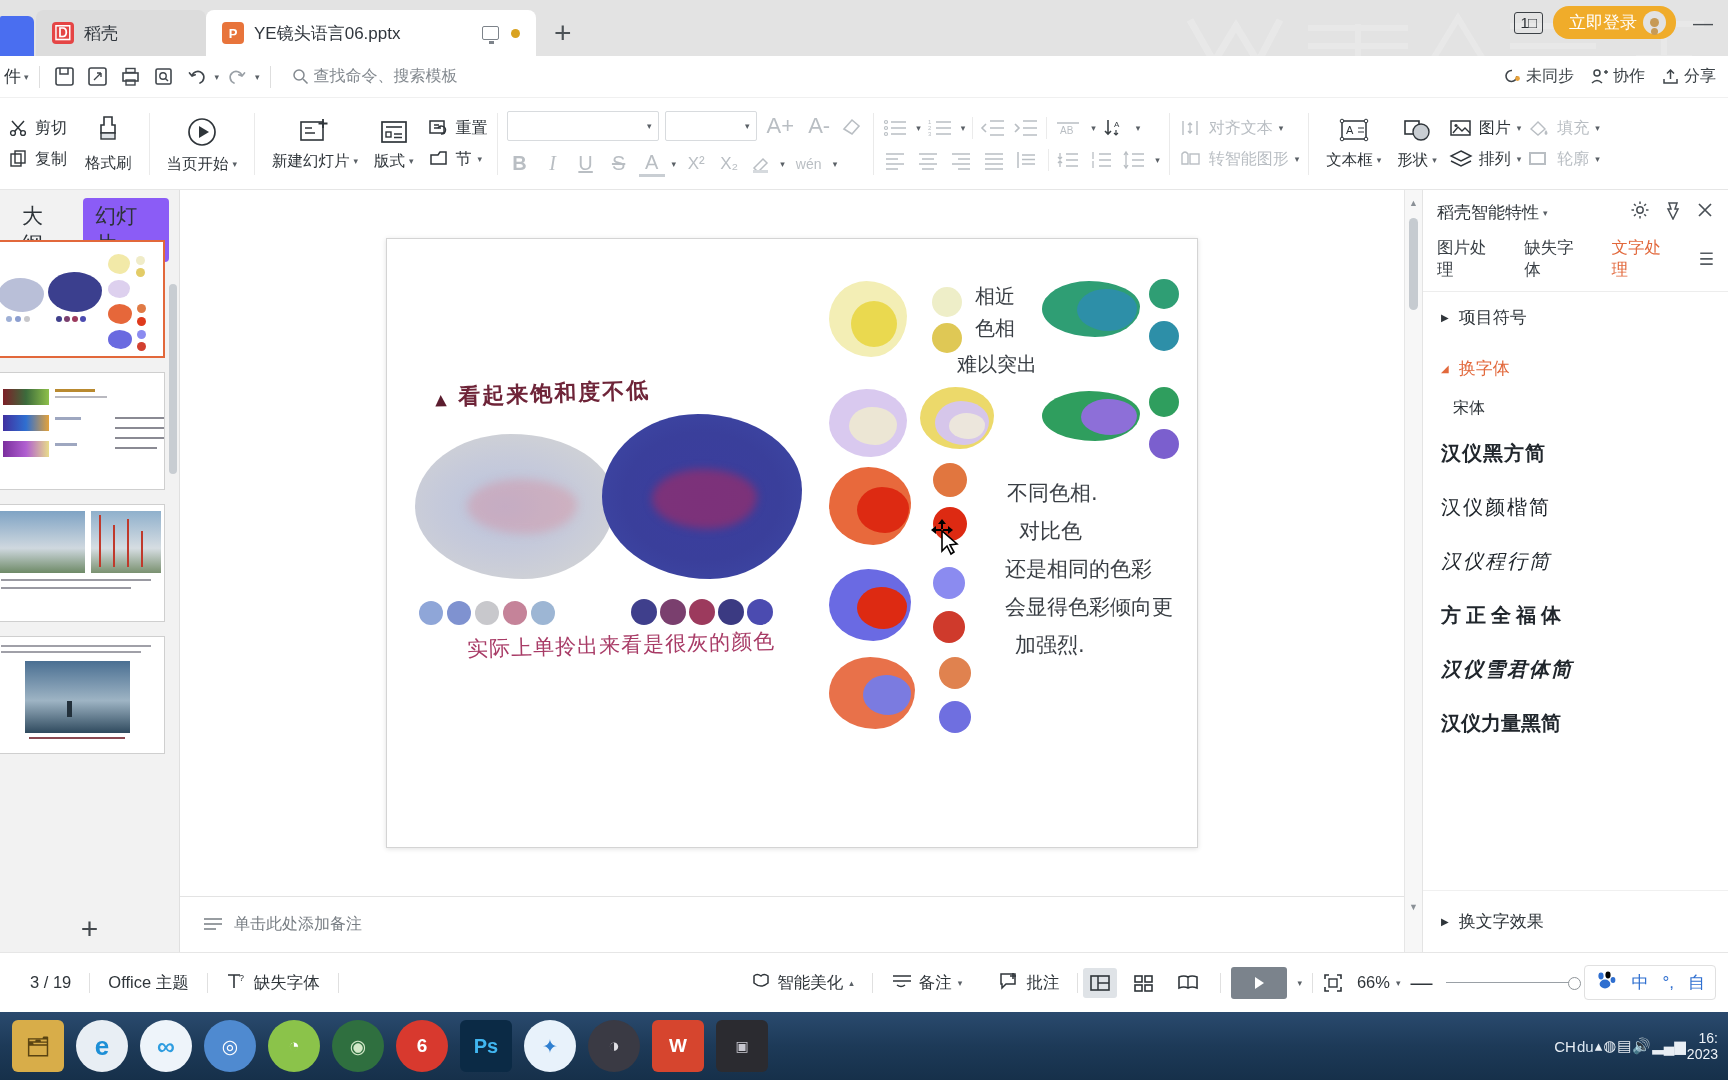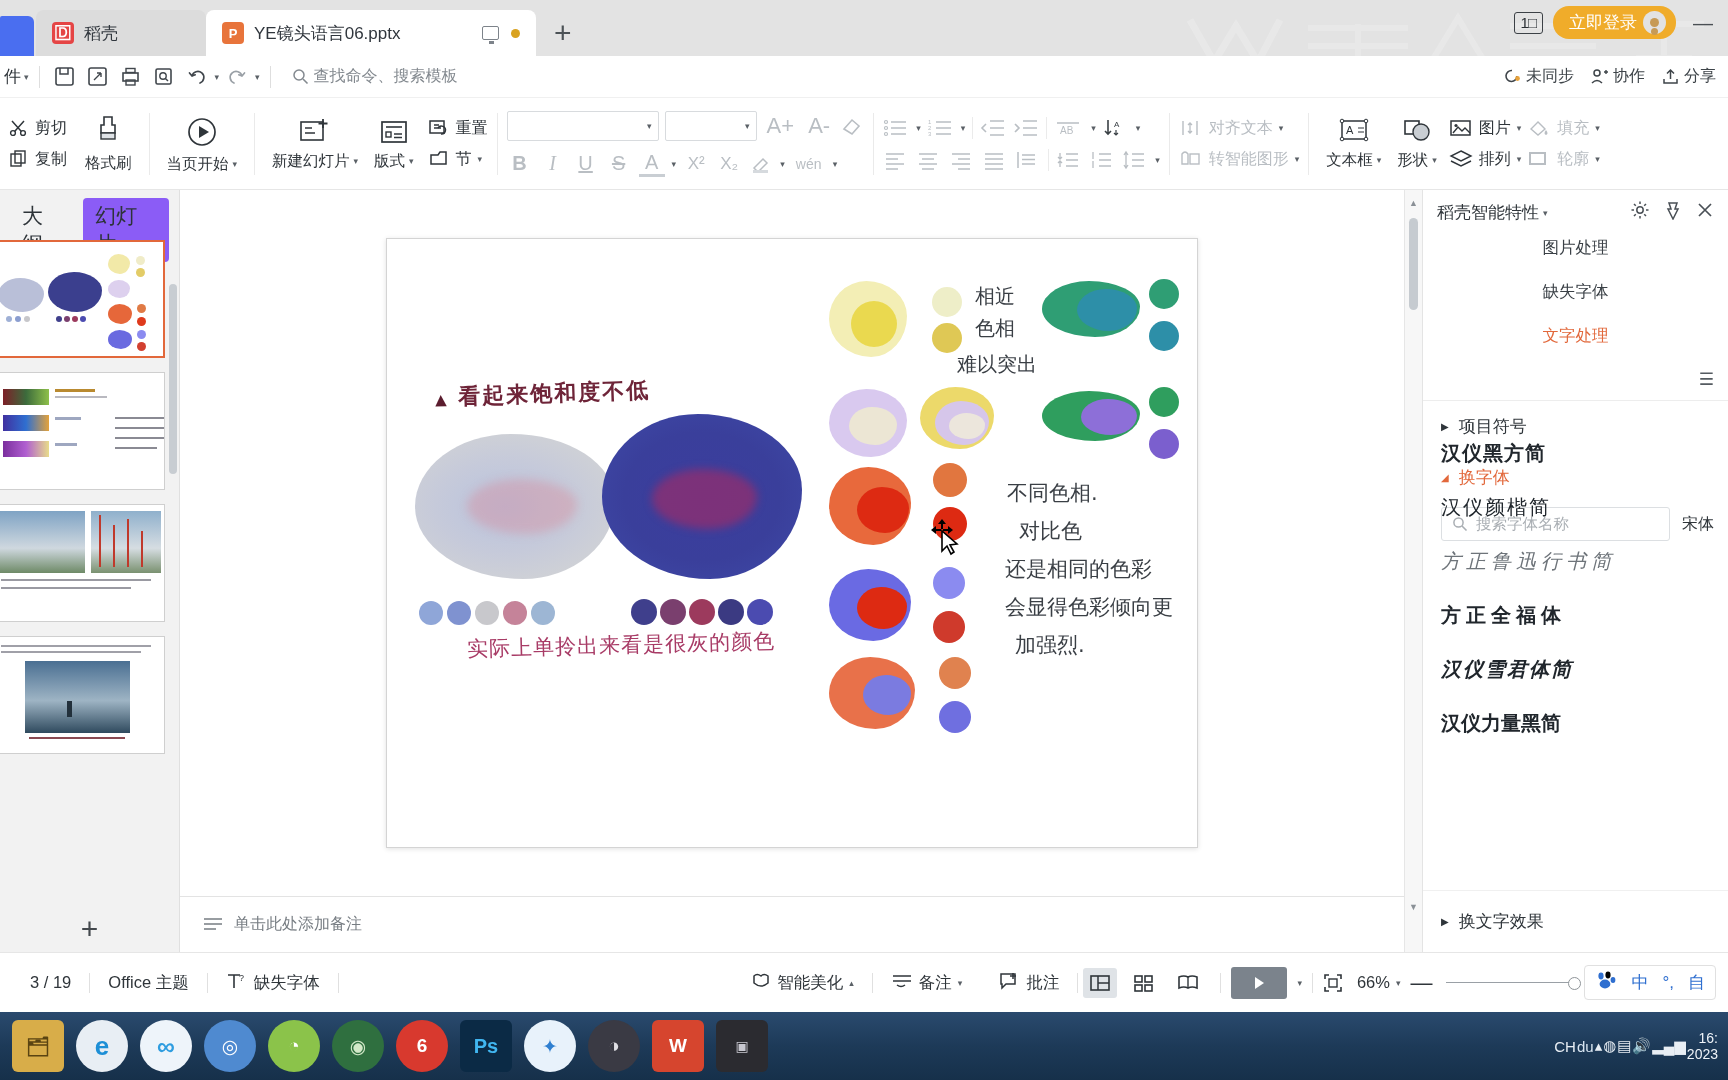--- a/index.html
+++ b/index.html
@@ -113,21 +113,21 @@
   
   .blob{position:absolute;border-radius:48% 52% 46% 54% / 50% 46% 54% 50%;filter:blur(.4px);}
   .dotc{position:absolute;border-radius:50%;}
   .hw{position:absolute;font-family:"DejaVu Sans",sans-serif;white-space:nowrap;}
 
   
   .rightpane{position:absolute;right:0;top:190px;width:306px;bottom:128px;background:#fff;border-left:1px solid #e4e4e4;}
   .rp-head{display:flex;align-items:center;padding:10px 14px 8px 14px;}
   .rp-title{font-size:17px;color:#2f353a;display:flex;align-items:center;gap:4px;}
   .rp-acts{margin-left:auto;display:flex;align-items:center;gap:14px;color:#4a5056;font-size:18px;}
-  .rp-tabs{display:flex;align-items:center;gap:22px;padding:4px 14px 10px 14px;font-size:16.5px;color:#3a4046;border-bottom:1px solid #ededed;flex-direction:column;}
+  .rp-tabs{display:flex;align-items:center;gap:22px;padding:4px 14px 10px 14px;font-size:16.5px;color:#3a4046;border-bottom:1px solid #ededed;}
   .rp-tabs .sel{color:#e2683b;}
   .rp-burger{margin-left:auto;color:#555b61;font-size:17px;}
   .sect{display:flex;align-items:center;gap:10px;padding:14px 18px;font-size:17px;color:#2f353a;}
   .sect.open{color:#e2683b;}
   .tri{font-size:10px;}
   .srchwrap{margin:4px 14px 8px 18px;display:flex;align-items:center;}
   .srch{flex:1;height:34px;border:1px solid #dcdfe2;border-radius:3px;display:flex;align-items:center;gap:8px;padding:0 10px;font-size:15.5px;color:#a9aeb3;}
   .srch-suffix{font-size:16px;color:#2f353a;padding-left:12px;white-space:nowrap;}
   .fontlist{position:absolute;left:18px;right:8px;top:236px;bottom:74px;overflow:hidden;}
   .fontrow{height:54px;display:flex;align-items:center;font-size:20px;color:#20262c;white-space:nowrap;}
@@ -846,34 +846,27 @@
       <span class="tri">▶</span>
       <span>项目符号</span>
     </div>
 
     <div class="sect open">
       <span class="tri">◢</span>
       <span>换字体</span>
     </div>
 
     <div class="srchwrap">
-      <div class="srch">
-        <svg width="16" height="16" viewBox="0 0 16 16">
-            <circle cx="6.5" cy="6.5" r="4.6" fill="none" stroke="#a9aeb3" stroke-width="1.5"></circle>
-            <path d="M10 10 L14.5 14.5" stroke="#a9aeb3" stroke-width="1.6"></path>
-          </svg>
-        <span>搜索字体名称</span>
-      </div>
       <span class="srch-suffix">宋体</span>
     </div>
 
     <div class="fontlist">
       <div class="fontrow ff-1">汉仪黑方简</div>
       <div class="fontrow ff-2">汉仪颜楷简</div>
-      <div class="fontrow ff-4">方正鲁迅行书简</div>
+      <div class="fontrow ff-3">汉仪程行简</div>
       <div class="fontrow ff-6">方正全福体</div>
       <div class="fontrow ff-5">汉仪雪君体简</div>
       <div class="fontrow ff-7">汉仪力量黑简</div>
 
     </div>
 
     <div class="rp-bottom">
       <span class="tri">▶</span>
       <span>换文字效果</span>
     </div>

